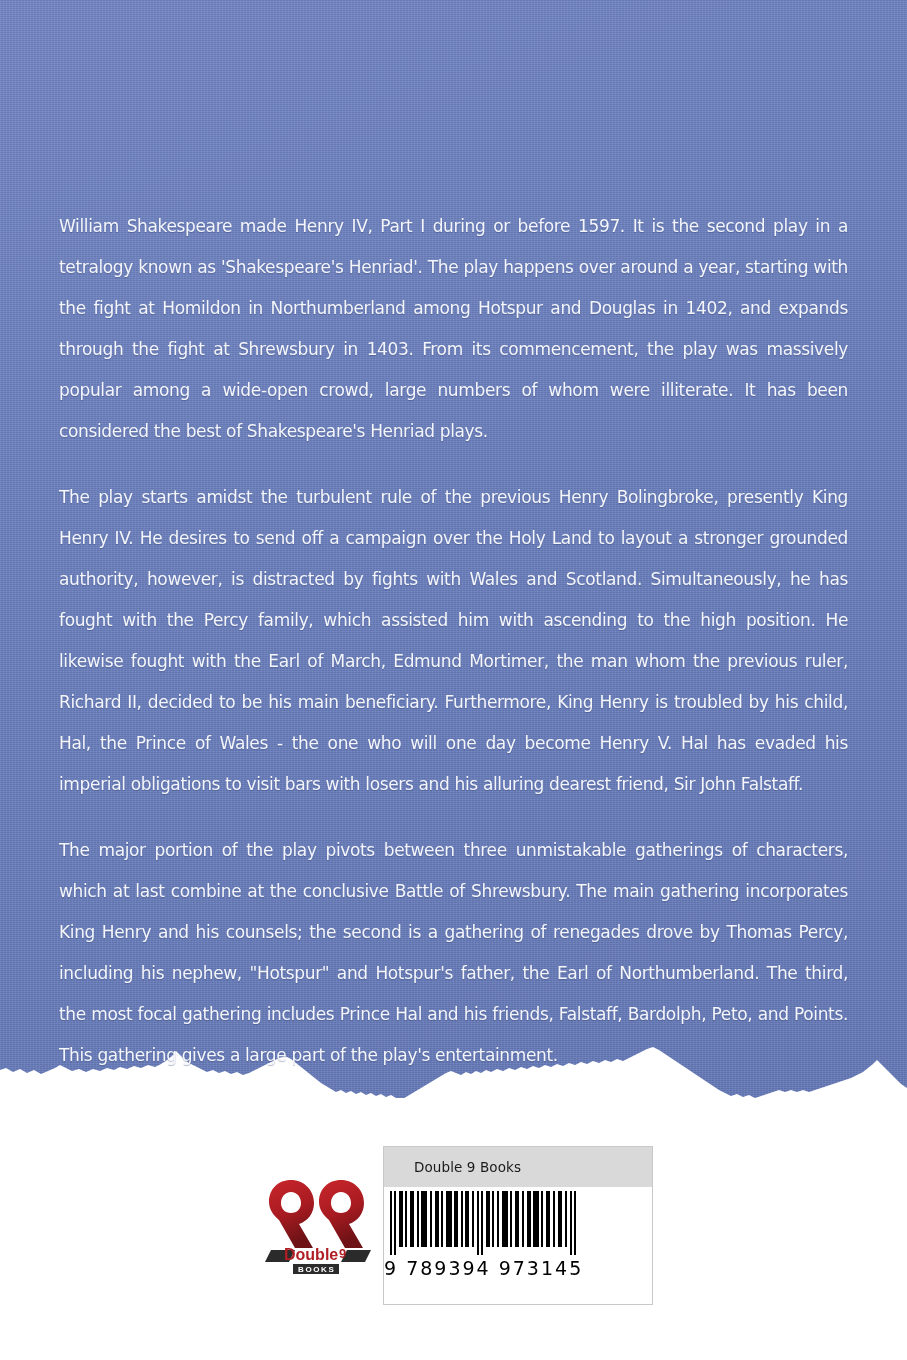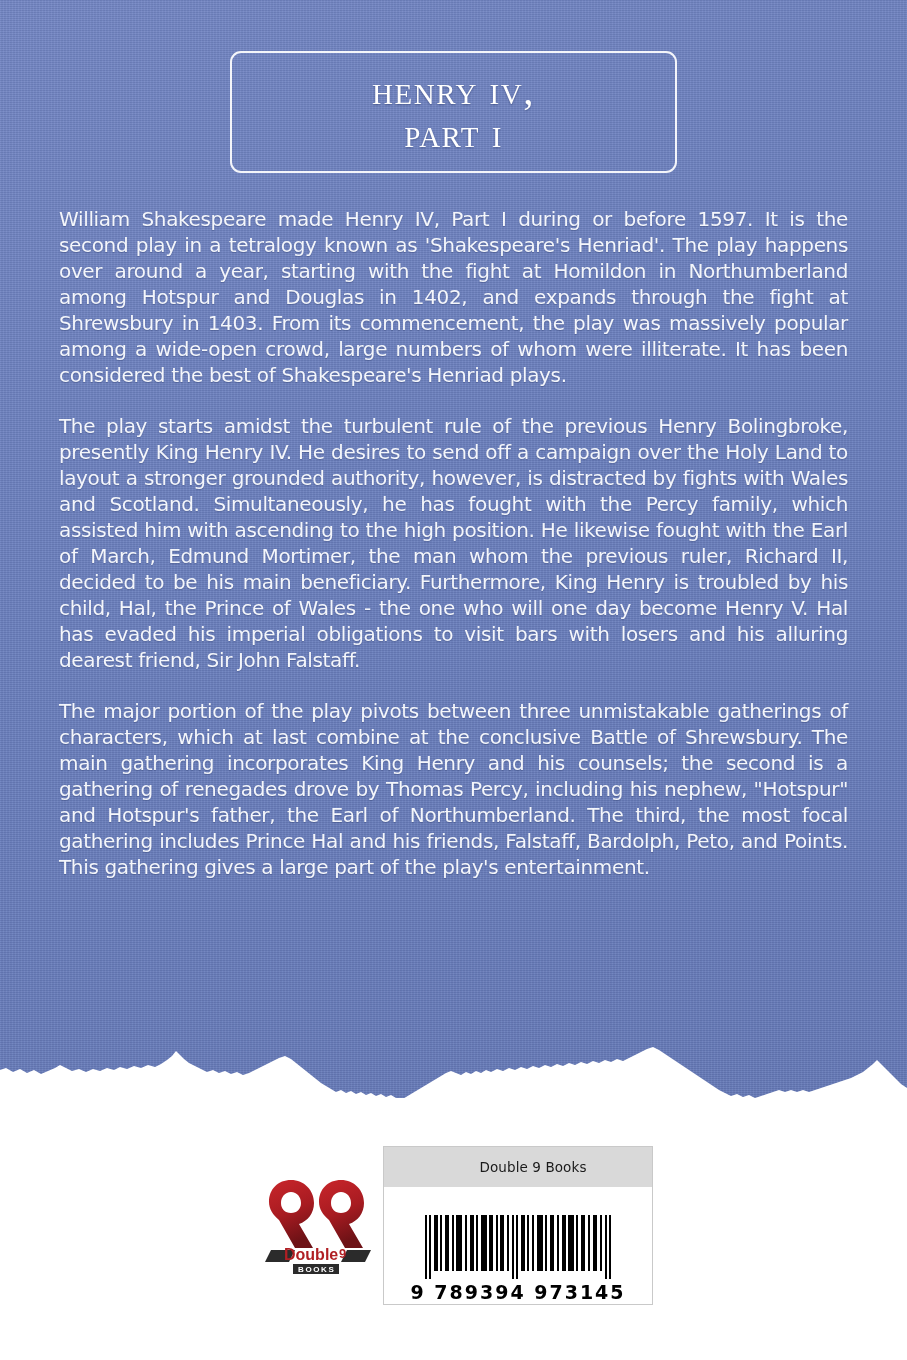--- a/index.html
+++ b/index.html
@@ -82,22 +82,22 @@
   
   #blurb {
     position: absolute;
     left: 59px;
     top: 206px;
     width: 789px;
   }
   .para {
     color: #f4f6fb;
     font-family: "DejaVu Sans", "Liberation Sans", sans-serif;
-    font-size: 20px;
-    line-height: 26px;
+    font-size: 17px;
+    line-height: 41px;
     text-align: justify;
     text-justify: inter-word;
     letter-spacing: -0.35px;
     text-shadow: 0 1px 1px rgba(40,55,100,0.35);
     margin-bottom: 25px;
   }
   .para:last-child { margin-bottom: 16px; }
 
   
   #bottom-band {
@@ -128,37 +128,34 @@
     height: 159px;
     background: #ffffff;
     border: 1px solid #c9c9c9;
   }
   #barcode-header {
     height: 40px;
     background: #d9d9d9;
     display: flex;
     align-items: center;
     padding-left: 30px;
-    justify-content: center;
   }
   #barcode-header-label {
     font-family: "DejaVu Sans", "Liberation Sans", sans-serif;
     font-size: 13.5px;
     color: #1b1b1b;
     letter-spacing: 0.1px;
   }
   #barcode-area {
     height: 117px;
     background: #ffffff;
     display: flex;
     flex-direction: column;
-    align-items: center;
     justify-content: flex-start;
-    padding-top: 28px;
-    font-weight: bold;
+    padding-top: 4px;
   }
   #barcode-bars { display:block; }
   #barcode-number {
     font-family: "DejaVu Sans", "Liberation Sans", sans-serif;
     font-size: 19px;
     color: #000000;
     letter-spacing: 2px;
     margin-top: 2px;
   }
 </style>
@@ -168,24 +165,20 @@
 <div id="cover">
 
   <div id="blue-panel"></div>
 
   <div id="torn-edge">
     <svg width="907" height="80" viewBox="0 0 907 80" xmlns="http://www.w3.org/2000/svg">
       <path fill="#ffffff" d="M0,42 L6,40 L13,44 L20,41 L27,45 L34,42 L41,46 L48,43 L55,40 L60,37 L66,40 L72,43 L79,41 L86,44 L93,41 L100,43 L107,40 L114,42 L120,39 L127,41 L134,38 L141,40 L148,37 L155,39 L161,36 L167,32 L172,28 L176,23 L180,27 L184,31 L189,35 L195,38 L201,41 L207,44 L213,42 L219,45 L225,43 L231,46 L237,44 L243,47 L249,45 L255,42 L261,39 L267,36 L273,33 L279,30 L285,28 L291,31 L296,35 L301,39 L306,43 L311,47 L316,51 L321,55 L326,58 L331,61 L336,64 L341,62 L346,65 L351,63 L356,66 L361,64 L366,67 L371,65 L376,68 L381,66 L386,69 L391,67 L396,70 L401,72 L406,69 L411,66 L416,63 L421,60 L426,57 L431,54 L436,51 L441,48 L446,45 L451,43 L456,45 L461,47 L466,44 L471,46 L476,43 L481,45 L486,42 L491,44 L497,41 L503,43 L509,40 L515,42 L521,39 L527,41 L533,38 L539,40 L545,37 L551,39 L557,36 L563,38 L569,35 L575,37 L581,34 L587,36 L593,33 L599,35 L605,32 L611,34 L617,31 L623,33 L629,30 L635,27 L641,24 L647,21 L653,19 L659,22 L665,26 L671,30 L677,34 L683,38 L689,42 L695,46 L701,50 L707,54 L713,58 L719,62 L725,65 L731,68 L737,66 L743,69 L749,67 L755,70 L761,68 L767,66 L773,64 L779,62 L785,64 L791,62 L797,64 L803,62 L809,64 L815,62 L821,60 L827,58 L833,56 L839,54 L845,52 L851,50 L857,47 L863,44 L868,40 L873,36 L877,32 L881,36 L885,40 L889,44 L893,48 L897,52 L901,56 L907,60 L907,80 L0,80 Z"></path>
     </svg>
   </div>
 
-  <div id="title-frame">
-    <div class="title-line" id="title-line-1">Henry IV,</div>
-    <div class="title-line" id="title-line-2">Part I</div>
-  </div>
 
   <div id="blurb">
     <p class="para">William Shakespeare made Henry IV, Part I during or before 1597. It is the second play in a tetralogy known as 'Shakespeare's Henriad'. The play happens over around a year, starting with the fight at Homildon in Northumberland among Hotspur and Douglas in 1402, and expands through the fight at Shrewsbury in 1403. From its commencement, the play was massively popular among a wide-open crowd, large numbers of whom were illiterate. It has been considered the best of Shakespeare's Henriad plays.</p>
     <p class="para">The play starts amidst the turbulent rule of the previous Henry Bolingbroke, presently King Henry IV. He desires to send off a campaign over the Holy Land to layout a stronger grounded authority, however, is distracted by fights with Wales and Scotland. Simultaneously, he has fought with the Percy family, which assisted him with ascending to the high position. He likewise fought with the Earl of March, Edmund Mortimer, the man whom the previous ruler, Richard II, decided to be his main beneficiary. Furthermore, King Henry is troubled by his child, Hal, the Prince of Wales - the one who will one day become Henry V. Hal has evaded his imperial obligations to visit bars with losers and his alluring dearest friend, Sir John Falstaff.</p>
     <p class="para">The major portion of the play pivots between three unmistakable gatherings of characters, which at last combine at the conclusive Battle of Shrewsbury. The main gathering incorporates King Henry and his counsels; the second is a gathering of renegades drove by Thomas Percy, including his nephew, "Hotspur" and Hotspur's father, the Earl of Northumberland. The third, the most focal gathering includes Prince Hal and his friends, Falstaff, Bardolph, Peto, and Points. This gathering gives a large part of the play's entertainment.</p>
   </div>
 
   <div id="bottom-band"></div>
 
   <div id="publisher-logo">

